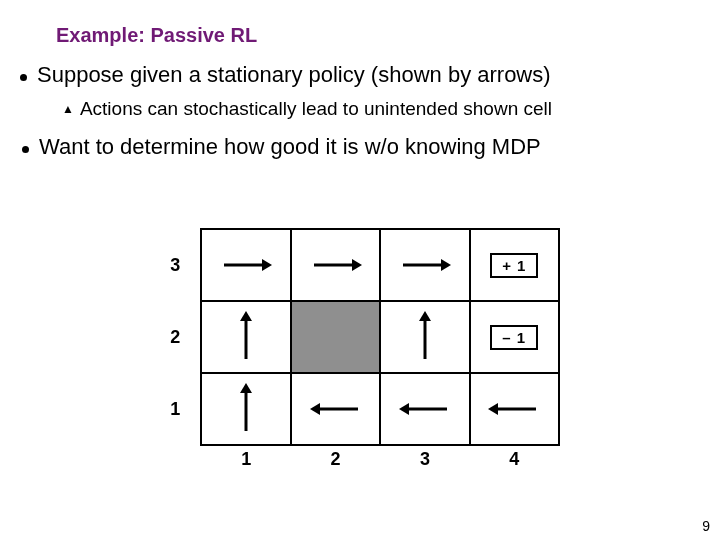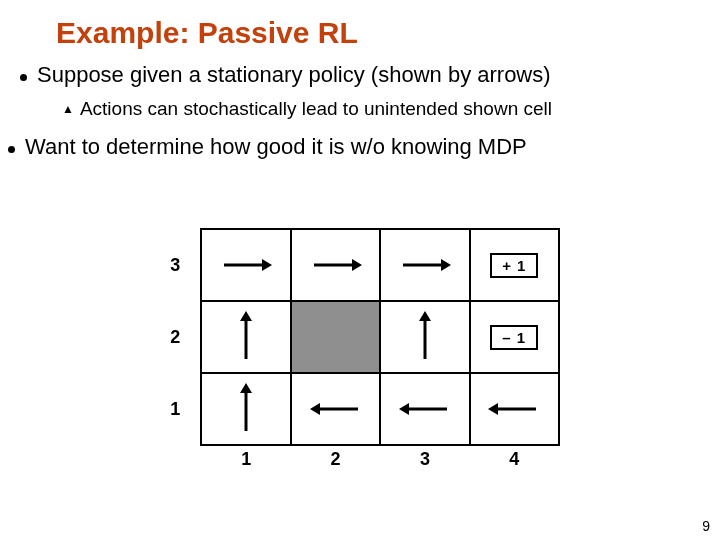--- a/index.html
+++ b/index.html
@@ -9,24 +9,24 @@
     height: 540px;
     background: #fff;
     font-family: Arial, Helvetica, sans-serif;
     color: #000;
     overflow: hidden;
     position: relative;
   }
   .title {
     position: absolute;
     left: 56px;
-    top: 16px;
-    font-size: 30px;
-    font-weight: bold;
-    color: #c2410c;
+    top: 24px;
+    font-size: 20px;
+    font-weight: bold;
+    color: #701a75;
   }
   .bullet-row {
     position: absolute;
     display: flex;
     align-items: flex-start;
     gap: 10px;
   }
   .bullet-dot {
     width: 7px;
     height: 7px;
@@ -118,21 +118,21 @@
 <div class="bullet-row" style="left:20px; top:62px;">
   <div class="bullet-dot"></div>
   <div class="bullet-text">Suppose given a stationary policy (shown by arrows)</div>
 </div>
 
 <div class="sub-row" style="left:62px; top:98px;">
   <div class="sub-marker">▲</div>
   <div class="sub-text">Actions can stochastically lead to unintended shown cell</div>
 </div>
 
-<div class="bullet-row" style="left:8px; top:134px;">
+<div class="bullet-row" style="left:22px; top:134px;">
   <div class="bullet-dot"></div>
   <div class="bullet-text">Want to determine how good it is w/o knowing MDP</div>
 </div>
 
 <div class="grid-wrap">
   <table class="grid">
 
     <tbody>
         <tr>
       <td class="row-label">3</td>

